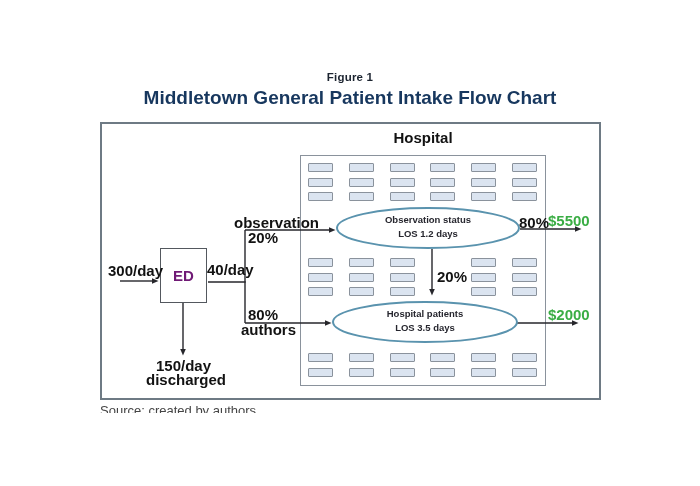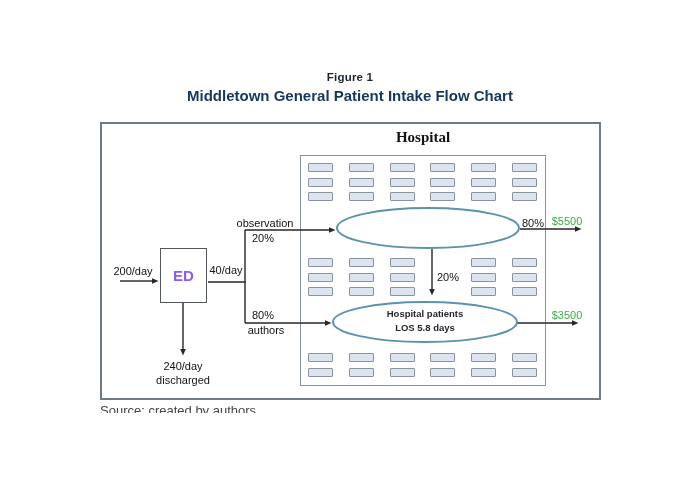--- a/index.html
+++ b/index.html
@@ -13,49 +13,49 @@
   .canvas{
     position:relative;width:700px;height:413px;background:#ffffff;overflow:hidden;
     font-family:"Liberation Sans","DejaVu Sans",sans-serif;
   }
   .fig-label{
     position:absolute;left:0;top:71px;width:700px;text-align:center;
     font-size:11.5px;font-weight:700;color:#1c2430;letter-spacing:0.2px;
   }
   .fig-title{
     position:absolute;left:0;top:87px;width:700px;text-align:center;
-    font-size:15px;font-weight:700;color:var(--title-navy);
+    font-size:19px;font-weight:700;color:var(--title-navy);
   }
   .outer-box{
     position:absolute;left:100px;top:122px;width:497px;height:274px;
     border:2px solid #6e7a84;background:#fff;
   }
   .hospital-title{
     position:absolute;left:300px;top:129px;width:246px;text-align:center;
-    font-size:15px;font-weight:700;color:#121212;font-family:Liberation Serif, serif;
+    font-size:15px;font-weight:700;color:#121212;
   }
   .inner-box{
     position:absolute;left:300px;top:155px;width:244px;height:229px;
     border:1.5px solid #8a929c;background:#fff;
   }
   .windows-layer{position:absolute;left:0;top:0;width:700px;height:486px;pointer-events:none;}
   .window{
     position:absolute;box-sizing:border-box;
     background:var(--window-fill);border:1px solid var(--window-border);
     border-radius:1px;
   }
   .lines{position:absolute;left:0;top:0;width:700px;height:486px;}
   .node-ed{
     position:absolute;left:160px;top:248px;width:47px;height:55px;box-sizing:border-box;
     border:1.5px solid #53585e;background:#fff;
     display:flex;align-items:center;justify-content:center;
-    font-size:15px;font-weight:700;color:#8b5cf6;
+    font-size:15px;font-weight:700;color:#701a75;
   }
   .lbl{
-    position:absolute;font-size:11px;font-weight:400;color:#121212;
+    position:absolute;font-size:15px;font-weight:700;color:#121212;
     text-align:center;line-height:12px;white-space:nowrap;
   }
   .lbl.green{color:var(--money-green);}
   .ellipse-text{
     position:absolute;text-align:center;font-size:9.5px;font-weight:700;
     color:#26262e;line-height:13.5px;
   }
   .source-note{
     position:absolute;left:100px;top:403px;font-size:13px;font-weight:400;color:#454545;
   }
@@ -137,39 +137,43 @@
     <line x1="520" y1="229" x2="575" y2="229" stroke="#26262b" stroke-width="1.4" marker-end="url(#arrowhead)"></line>
     <line x1="517" y1="323" x2="572" y2="323" stroke="#26262b" stroke-width="1.4" marker-end="url(#arrowhead)"></line>
     <ellipse cx="428" cy="228" rx="91" ry="20" fill="#ffffff" stroke="#5a93ae" stroke-width="2"></ellipse>
     <ellipse cx="425" cy="322" rx="92" ry="20" fill="#ffffff" stroke="#5a93ae" stroke-width="2"></ellipse>
   </svg>
 
   <div class="node-ed">
     <span>ED</span>
   </div>
 
+  <div class="ellipse-text" style="left:337px;top:213px;width:182px;">
+    <div>Observation status</div>
+    <div>LOS 1.2 days</div>
+  </div>
 
   <div class="ellipse-text" style="left:333px;top:307px;width:184px;">
     <div>Hospital patients</div>
-    <div>LOS 5.8 days</div>
+    <div>LOS 3.5 days</div>
   </div>
 
-  <div class="lbl" style="left:108px;top:265px;width:50px;">200/day</div>
+  <div class="lbl" style="left:108px;top:265px;width:50px;">300/day</div>
   <div class="lbl" style="left:207px;top:264px;width:38px;">40/day</div>
 
   <div class="lbl" style="left:234px;top:217px;width:62px;">observation</div>
   <div class="lbl" style="left:246px;top:232px;width:34px;">20%</div>
 
   <div class="lbl" style="left:246px;top:309px;width:34px;">80%</div>
   <div class="lbl" style="left:241px;top:324px;width:50px;">authors</div>
 
   <div class="lbl" style="left:437px;top:271px;width:30px;text-align:left;">20%</div>
 
   <div class="lbl" style="left:519px;top:217px;width:28px;">80%</div>
   <div class="lbl green" style="left:548px;top:215px;width:38px;">$5500</div>
-  <div class="lbl green" style="left:548px;top:309px;width:38px;">$3500</div>
+  <div class="lbl green" style="left:548px;top:309px;width:38px;">$2000</div>
 
-  <div class="lbl" style="left:156px;top:360px;width:54px;">240/day</div>
+  <div class="lbl" style="left:156px;top:360px;width:54px;">150/day</div>
   <div class="lbl" style="left:146px;top:374px;width:74px;">discharged</div>
 
   <div class="source-note">Source: created by authors</div>
 
 </div>
 
 </body></html>

